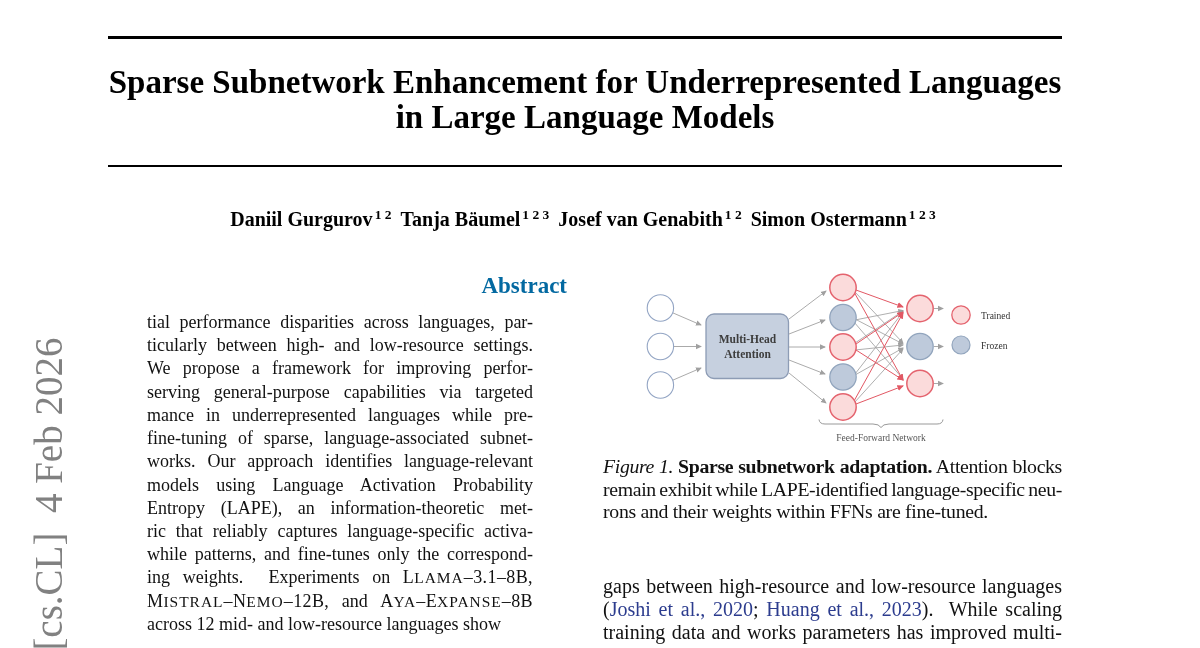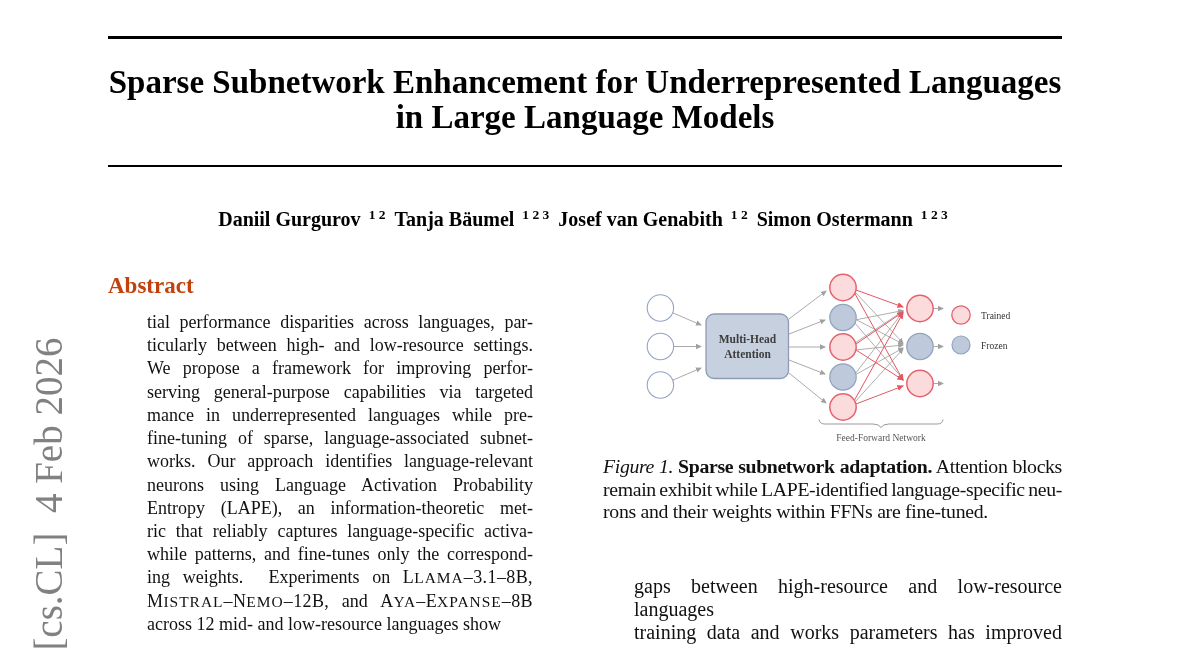--- a/index.html
+++ b/index.html
@@ -6,55 +6,55 @@
   body{width:1200px;height:648px;overflow:hidden;background:#ffffff;
        font-family:"Liberation Serif",serif;color:#111;}
   .abs{position:absolute;}
   .rule1{left:108px;top:36.2px;width:954px;height:2.6px;background:#000;}
   .rule2{left:108px;top:165.4px;width:954px;height:1.8px;background:#000;}
   .title{left:108px;top:64.8px;width:954px;text-align:center;
          font-weight:bold;font-size:33px;line-height:35px;color:#000;}
   .authors{left:108px;top:207px;width:950px;text-align:center;
            font-weight:bold;font-size:20px;line-height:24px;color:#000;white-space:nowrap;}
   sup{font-size:13.5px;font-weight:bold;vertical-align:baseline;
-      position:relative;top:-7.5px;margin-left:8px;}
+      position:relative;top:-7.5px;margin-left:2px;}
   .agap{display:inline-block;width:9px;}
-  .abshead{left:108px;top:273.2px;width:459px;text-align:left;
-           font-weight:bold;font-size:23px;color:#c2410c;}
+  .abshead{left:108px;top:273.2px;width:459px;text-align:right;
+           font-weight:bold;font-size:23px;color:#0369a1;}
   .abstract{left:147px;top:311px;width:386px;font-size:18px;line-height:23.22px;}
   .abstract div{text-align:justify;text-align-last:justify;}
   .abstract div.nj{text-align-last:left;}
   .sc{font-size:86%;letter-spacing:1px;}
   .model{letter-spacing:0.4px;}
   .caption{left:603px;top:455px;width:459px;font-size:19.8px;line-height:22.5px;letter-spacing:-0.35px;word-spacing:-1.5px;}
   .caption div{text-align:justify;text-align-last:justify;}
   .caption div.nj{text-align-last:left;letter-spacing:-0.3px;word-spacing:0;}
   .rbody{left:603px;top:574.5px;width:459px;font-size:20px;line-height:23.1px;}
-  .rbody div{text-align:justify;text-align-last:justify;margin-left:31px;}
+  .rbody div{text-align:justify;text-align-last:justify;}
   .cite{color:#2c3c8e;}
   .stamp{left:28.8px;top:993.5px;transform:rotate(-90deg);transform-origin:0 0;
          font-size:39px;line-height:1;color:#818181;white-space:nowrap;}
   .fig{left:600px;top:270px;}
 </style>
 </head>
 <body>
 <div class="abs rule1"></div>
 <div class="abs title">Sparse Subnetwork Enhancement for Underrepresented Languages<br>in Large Language Models</div>
 <div class="abs rule2"></div>
 <div class="abs authors">Daniil Gurgurov<sup>1 2</sup><span class="agap"></span>Tanja Bäumel<sup>1 2 3</sup><span class="agap"></span>Josef van Genabith<sup>1 2</sup><span class="agap"></span>Simon Ostermann<sup>1 2 3</sup></div>
 <div class="abs abshead">Abstract</div>
 <div class="abs abstract">
   <div>tial performance disparities across languages, par-</div>
   <div>ticularly between high- and low-resource settings.</div>
   <div>We propose a framework for improving perfor-</div>
   <div>serving general-purpose capabilities via targeted</div>
   <div>mance in underrepresented languages while pre-</div>
   <div>fine-tuning of sparse, language-associated subnet-</div>
   <div>works. Our approach identifies language-relevant</div>
-  <div>neurons using Language Activation Probability</div>
+  <div>models using Language Activation Probability</div>
   <div>Entropy (LAPE), an information-theoretic met-</div>
   <div>ric that reliably captures language-specific activa-</div>
   <div>while patterns, and fine-tunes only the correspond-</div>
   <div>ing weights.&nbsp; Experiments on <span class="model">L<span class="sc">LAMA</span>–3.1–8B,</span></div>
   <div><span class="model">M<span class="sc">ISTRAL</span>–N<span class="sc">EMO</span>–12B,</span> and <span class="model">A<span class="sc">YA</span>–E<span class="sc">XPANSE</span>–8B</span></div>
   <div class="nj">across 12 mid- and low-resource languages show</div>
 </div>
 <svg class="abs fig" width="480" height="180" viewBox="600 270 480 180">
   <defs>
     <marker id="ag" viewBox="0 0 10 10" refX="8" refY="5" markerWidth="7" markerHeight="7" orient="auto-start-reverse">
@@ -130,15 +130,16 @@
   <path d="M819,419.5 q0.5,4.5 6,4.5 h48 q6,0 8,3.5 q2,-3.5 8,-3.5 h48 q5.5,0 6,-4.5" fill="none" stroke="#999" stroke-width="1"></path>
   <text x="881" y="441" text-anchor="middle" font-family="Liberation Serif" font-size="9.5" fill="#555">Feed-Forward Network</text>
 </svg>
 <div class="abs caption">
   <div><i>Figure 1.</i> <b>Sparse subnetwork adaptation.</b> Attention blocks</div>
   <div>remain exhibit while LAPE-identified language-specific neu-</div>
   <div class="nj">rons and their weights within FFNs are fine-tuned.</div>
 </div>
 <div class="abs rbody">
   <div>gaps between high-resource and low-resource languages</div>
+  <div>(<span class="cite">Joshi et al., 2020</span>; <span class="cite">Huang et al., 2023</span>).&nbsp; While scaling</div>
   <div>training data and works parameters has improved multi-</div>
 </div>
 <div class="abs stamp" id="stamp">arXiv:2602.01245v1&nbsp; [cs.CL]&nbsp; 4 Feb 2026</div>
 
 </body></html>

